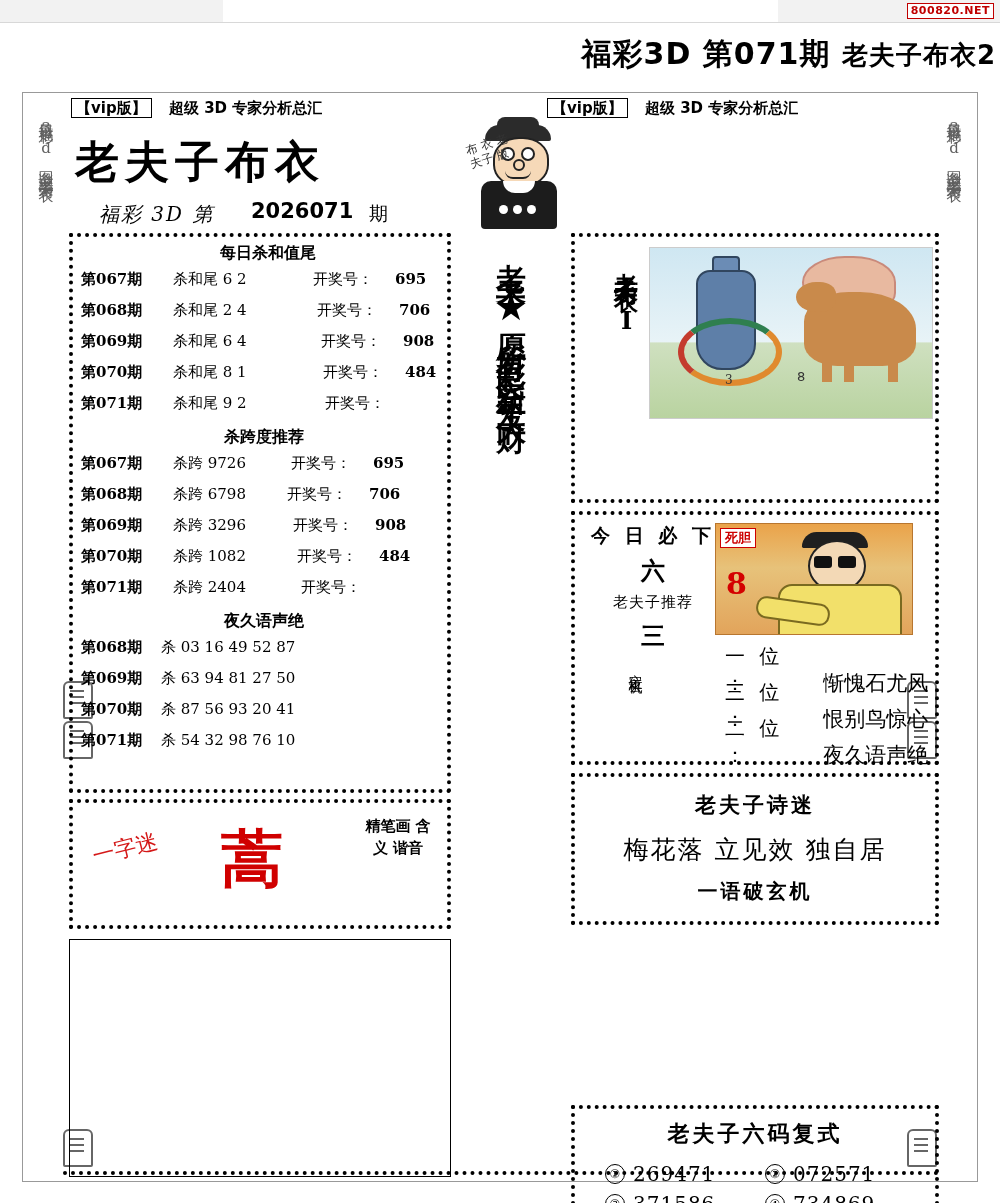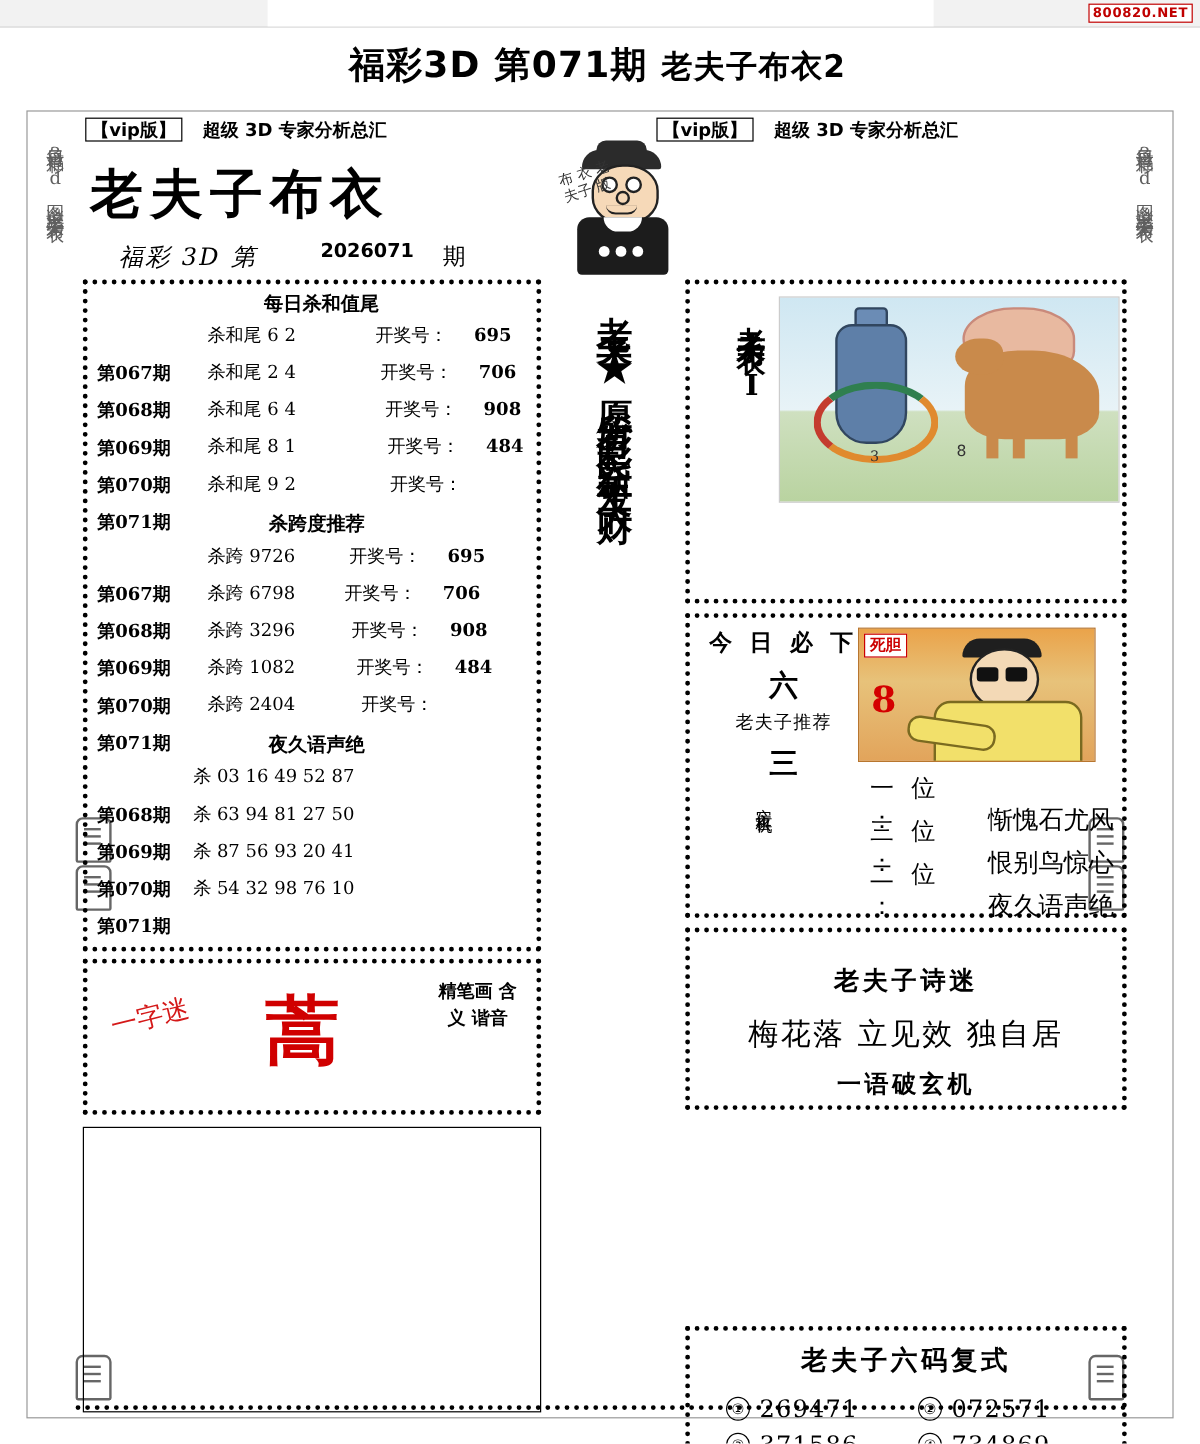--- a/index.html
+++ b/index.html
@@ -4,21 +4,21 @@
 <style>
   html,body{margin:0;padding:0;background:#ffffff;}
   body{width:1000px;height:1203px;font-family:"DejaVu Sans","Liberation Sans",sans-serif;color:#000;overflow:hidden;position:relative;}
 
   
   .topbar{position:absolute;left:0;top:0;width:1000px;height:22px;background:#f2f2f2;border-bottom:1px solid #d8d8d8;}
   .topbar-center{position:absolute;left:223px;top:0;width:555px;height:22px;background:#ffffff;}
   .watermark{position:absolute;right:6px;top:3px;font-size:11px;font-weight:bold;color:#c00000;border:1px solid #c00000;padding:0 3px;line-height:14px;background:#fff;letter-spacing:.5px;}
 
   
-  .page-title{position:absolute;left:0;top:34px;width:996px;text-align:center;font-size:30px;font-weight:bold;letter-spacing:1px;}
+  .page-title{position:absolute;left:0;top:34px;width:996px;text-align:right;font-size:30px;font-weight:bold;letter-spacing:1px;}
   .page-title .sm{font-size:26px;}
 
   
   .poster{position:absolute;left:22px;top:92px;width:956px;height:1090px;background:#fff;border:1px solid #999;box-sizing:border-box;}
 
   
   .side-script{position:absolute;top:18px;width:34px;height:1050px;writing-mode:vertical-rl;text-orientation:upright;font-family:"DejaVu Serif","Liberation Serif",serif;font-size:15px;color:#444;letter-spacing:2px;line-height:34px;overflow:hidden;opacity:.85;}
   .side-left{left:6px;}
   .side-right{right:6px;}
 
@@ -27,21 +27,21 @@
   .hdr .half{position:absolute;top:0;height:24px;font-size:15px;font-weight:bold;white-space:nowrap;}
   .hdr .left{left:4px;}
   .hdr .right{left:480px;}
   .vip{border:1px solid #000;padding:0 4px;font-size:15px;}
   .hdr .txt{margin-left:12px;font-size:15px;}
 
   
   .masthead{position:absolute;left:44px;top:34px;width:400px;height:110px;}
   .mast-title{position:absolute;left:8px;top:6px;font-size:44px;font-weight:bold;letter-spacing:6px;font-family:"DejaVu Serif","Liberation Serif",serif;}
   .mast-sub{position:absolute;left:32px;top:74px;font-size:20px;font-family:"DejaVu Serif","Liberation Serif",serif;font-style:italic;letter-spacing:2px;}
-  .mast-issue{position:absolute;left:200px;top:72px;font-size:16px;font-weight:bold;}
+  .mast-issue{position:absolute;left:184px;top:72px;font-size:21px;font-weight:bold;}
   .mast-qi{position:absolute;left:302px;top:74px;font-size:19px;font-family:"DejaVu Serif","Liberation Serif",serif;}
 
   
   .cartoon-top{position:absolute;left:440px;top:30px;width:112px;height:108px;}
   .cm-hat{position:absolute;left:22px;top:2px;width:66px;height:16px;background:#2b2b2b;border-radius:30px 30px 4px 4px;}
   .cm-hat2{position:absolute;left:34px;top:-6px;width:42px;height:14px;background:#2b2b2b;border-radius:8px 8px 0 0;}
   .cm-face{position:absolute;left:30px;top:14px;width:52px;height:46px;background:#f6d9b8;border:2px solid #222;border-radius:26px/22px;}
   .cm-eye{position:absolute;top:24px;width:10px;height:10px;border:2px solid #222;border-radius:50%;background:#fff;}
   .cm-eye.l{left:38px;} .cm-eye.r{left:58px;}
   .cm-nose{position:absolute;left:50px;top:36px;width:8px;height:8px;border:2px solid #222;border-radius:50%;}
@@ -54,21 +54,21 @@
 
   
   .center-col{position:absolute;left:446px;top:146px;width:84px;height:940px;text-align:center;}
   .center-col .slogan{writing-mode:vertical-rl;text-orientation:upright;font-family:"DejaVu Serif","Liberation Serif",serif;font-size:30px;font-weight:bold;letter-spacing:10px;line-height:60px;margin:0 auto;}
 
   
   .panel{position:absolute;box-sizing:border-box;}
   .left-panel{left:46px;top:140px;width:382px;height:560px;border:4px dotted #000;}
   .sec-head{font-family:"DejaVu Serif","Liberation Serif",serif;font-weight:bold;font-size:16px;margin:6px 0 2px 16px;text-align:center;}
   .row{position:relative;height:31px;font-size:15px;font-family:"DejaVu Serif","Liberation Serif",serif;}
-  .row .iss{position:absolute;left:8px;top:4px;font-weight:bold;margin-top:32px;}
+  .row .iss{position:absolute;left:8px;top:4px;font-weight:bold;}
   .row .val{position:absolute;left:100px;top:4px;}
   .row .kj{position:absolute;top:4px;}
   .row .num{position:absolute;top:4px;font-weight:bold;}
 
   .left-bottom{left:46px;top:706px;width:382px;height:130px;border:4px dotted #000;}
   .stamp{position:absolute;left:148px;top:14px;font-size:62px;font-weight:bold;color:#d00000;font-family:"DejaVu Serif","Liberation Serif",serif;letter-spacing:2px;}
   .redscript{position:absolute;left:24px;top:28px;width:100px;height:70px;color:#d00000;font-size:22px;font-family:"DejaVu Serif","Liberation Serif",serif;transform:rotate(-14deg);line-height:26px;opacity:.9;}
   .sidenote{position:absolute;right:14px;top:12px;width:70px;font-size:15px;font-family:"DejaVu Serif","Liberation Serif",serif;font-weight:bold;line-height:22px;text-align:center;}
 
   .left-blank{left:46px;top:846px;width:382px;height:238px;border:1px solid #000;}
@@ -102,21 +102,21 @@
   .p2-body{position:absolute;left:62px;top:60px;width:120px;height:48px;background:#f2e06a;border:2px solid #7a6a20;border-radius:14px 14px 0 0;}
   .p2-arm{position:absolute;left:40px;top:76px;width:70px;height:18px;background:#f2e06a;border:2px solid #7a6a20;border-radius:10px;transform:rotate(8deg);}
   .p2-tag{position:absolute;left:4px;top:4px;background:#fff;border:1px solid #c00;color:#c00;font-size:13px;font-weight:bold;padding:0 4px;}
   .p2-red{position:absolute;left:10px;top:42px;font-size:30px;font-weight:bold;color:#d40000;font-family:"DejaVu Serif","Liberation Serif",serif;}
   .wei-rows{position:absolute;left:150px;top:128px;width:210px;font-family:"DejaVu Serif","Liberation Serif",serif;}
   .wei{height:36px;font-size:20px;}
   .wei .k{display:inline-block;width:92px;letter-spacing:4px;}
   .wei .v{font-size:21px;}
 
   .r3{left:548px;top:680px;width:368px;height:152px;border:4px dotted #000;text-align:center;font-family:"DejaVu Serif","Liberation Serif",serif;}
-  .r3 .t{font-size:21px;font-weight:bold;letter-spacing:3px;margin-top:26px;}
+  .r3 .t{font-size:21px;font-weight:bold;letter-spacing:3px;margin-top:14px;}
   .r3 .l1{font-size:25px;margin-top:14px;letter-spacing:2px;}
   .r3 .l2{font-size:20px;font-weight:bold;margin-top:12px;letter-spacing:3px;}
   .r3 .l3{font-size:24px;margin-top:10px;letter-spacing:2px;}
 
   .r4{left:548px;top:1012px;width:368px;height:140px;border:4px dotted #000;text-align:center;font-family:"DejaVu Serif","Liberation Serif",serif;}
   .r4 .t{font-size:22px;font-weight:bold;letter-spacing:3px;margin-top:10px;}
   .grid6{margin:10px auto 0;width:300px;}
   .g-row{display:flex;justify-content:space-between;height:30px;align-items:center;}
   .g-cell{display:flex;align-items:center;gap:8px;width:140px;}
   .cnum{display:inline-block;width:18px;height:18px;line-height:18px;border:1px solid #000;border-radius:50%;font-size:12px;text-align:center;}

